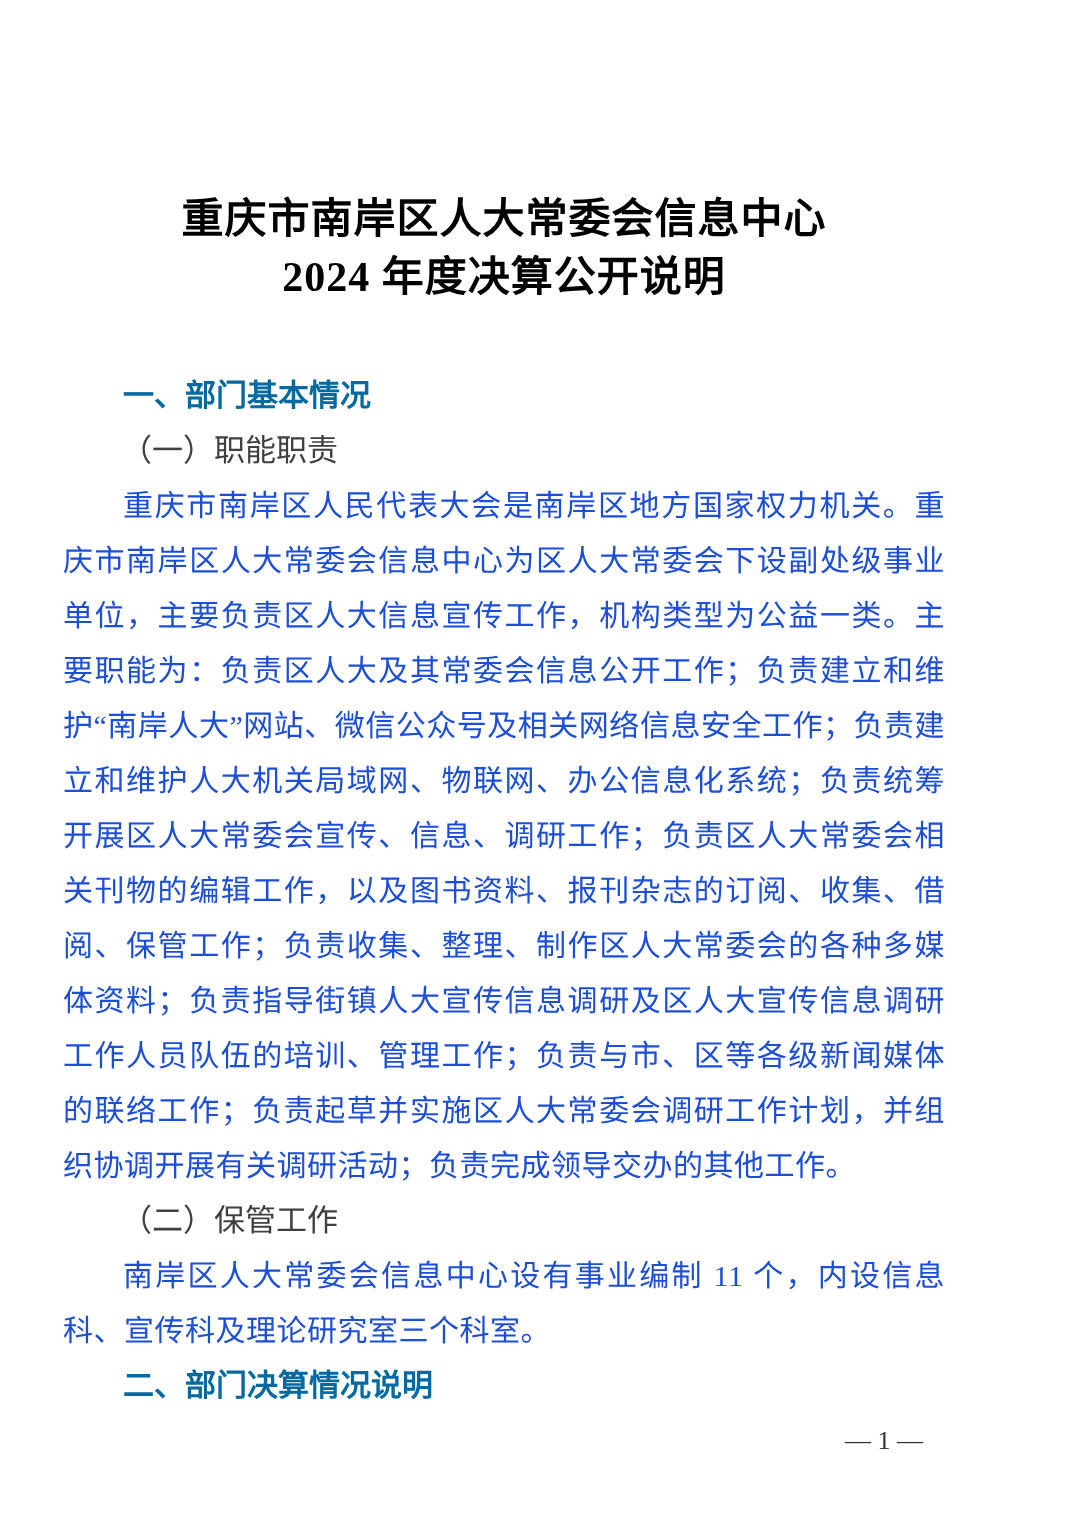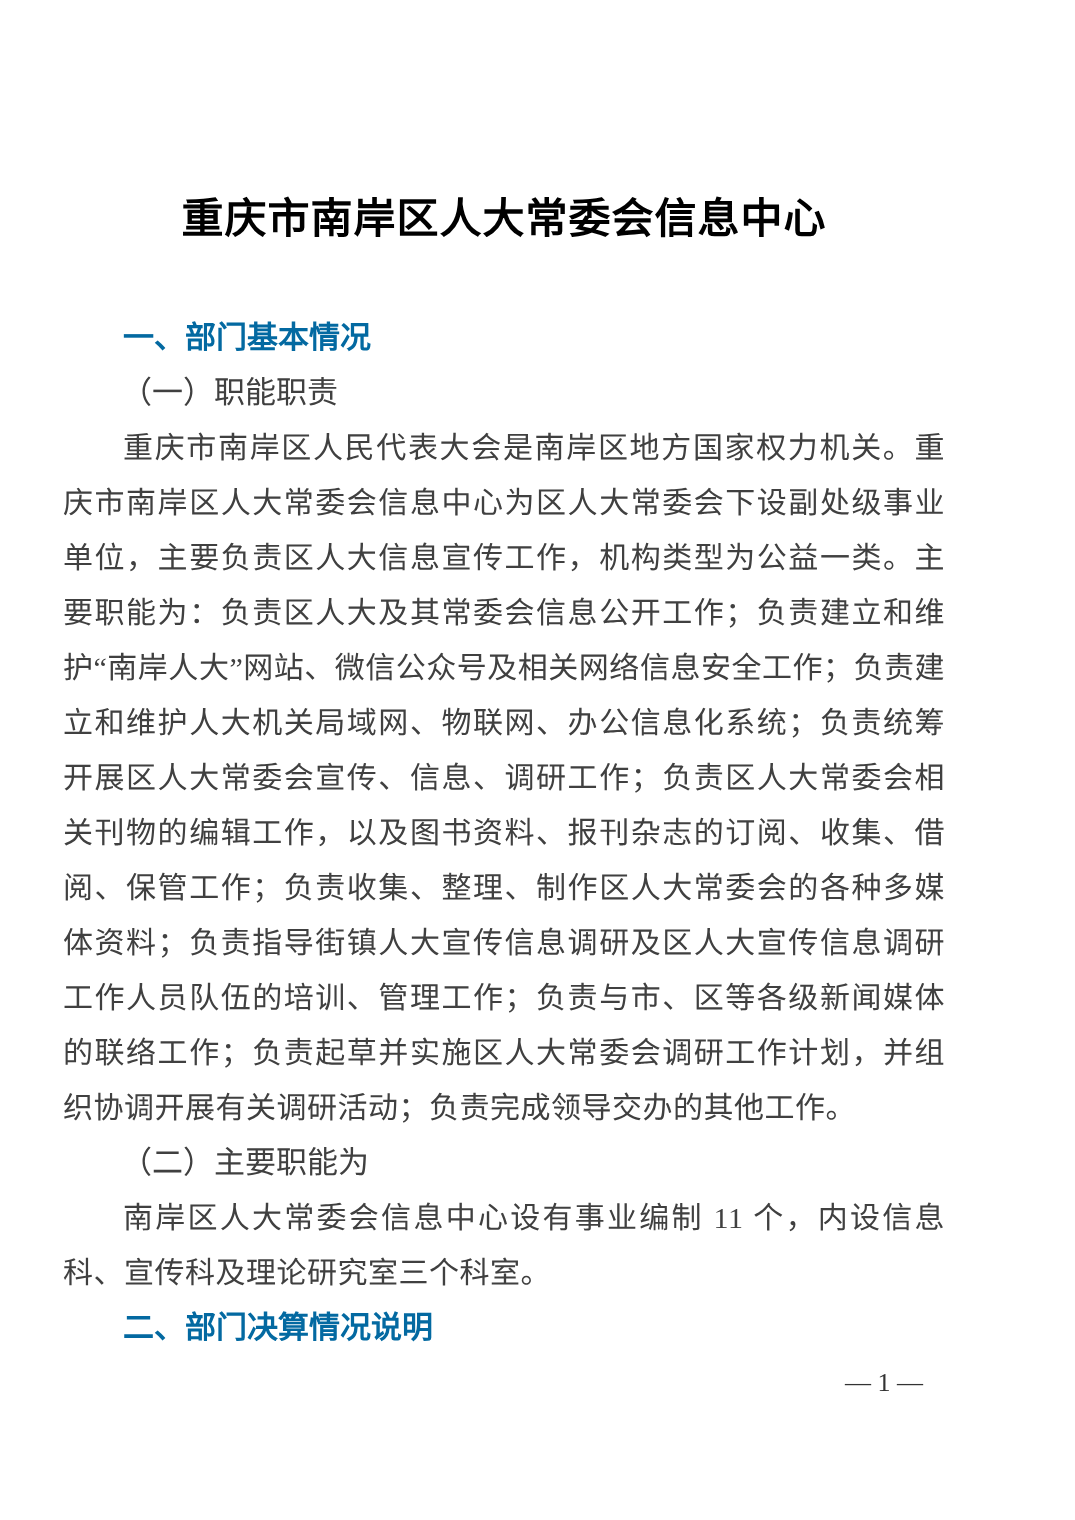--- a/index.html
+++ b/index.html
@@ -48,21 +48,21 @@
     color: #404040;
     padding-left: 58px;
     margin: 0;
   }
   
   .body-para {
     font-family: "Liberation Serif", "DejaVu Serif", serif;
     font-weight: 400;
     font-size: 30px;
     line-height: 55px;
-    color: #404040;
+    color: #1d4ed8;
     text-align: justify;
     text-justify: inter-ideograph;
     text-indent: 2em;
     margin: 0;
     letter-spacing: 0.5px;
   }
   .page-footer {
     font-family: "Liberation Serif", "DejaVu Serif", serif;
     font-size: 26px;
     line-height: 32px;
@@ -72,29 +72,30 @@
     margin-top: 12px;
   }
 </style>
 </head>
 <body>
 
 <div class="page">
 
   <h1 class="doc-title">
     <span>重庆市南岸区人大常委会信息中心</span><br>
+    <span>2024 年度决算公开说明</span>
   </h1>
 
   <h2 class="h-level1">一、部门基本情况</h2>
 
   <h3 class="h-level2">（一）职能职责</h3>
 
   <p class="body-para">重庆市南岸区人民代表大会是南岸区地方国家权力机关。重庆市南岸区人大常委会信息中心为区人大常委会下设副处级事业单位，主要负责区人大信息宣传工作，机构类型为公益一类。主要职能为：负责区人大及其常委会信息公开工作；负责建立和维护“南岸人大”网站、微信公众号及相关网络信息安全工作；负责建立和维护人大机关局域网、物联网、办公信息化系统；负责统筹开展区人大常委会宣传、信息、调研工作；负责区人大常委会相关刊物的编辑工作，以及图书资料、报刊杂志的订阅、收集、借阅、保管工作；负责收集、整理、制作区人大常委会的各种多媒体资料；负责指导街镇人大宣传信息调研及区人大宣传信息调研工作人员队伍的培训、管理工作；负责与市、区等各级新闻媒体的联络工作；负责起草并实施区人大常委会调研工作计划，并组织协调开展有关调研活动；负责完成领导交办的其他工作。</p>
 
-  <h3 class="h-level2">（二）主要职能为</h3>
+  <h3 class="h-level2">（二）保管工作</h3>
 
   <p class="body-para">南岸区人大常委会信息中心设有事业编制 11 个，内设信息科、宣传科及理论研究室三个科室。</p>
 
   <h2 class="h-level1">二、部门决算情况说明</h2>
 
   <div class="page-footer">— 1 —</div>
 
 </div>
 
 </body></html>

